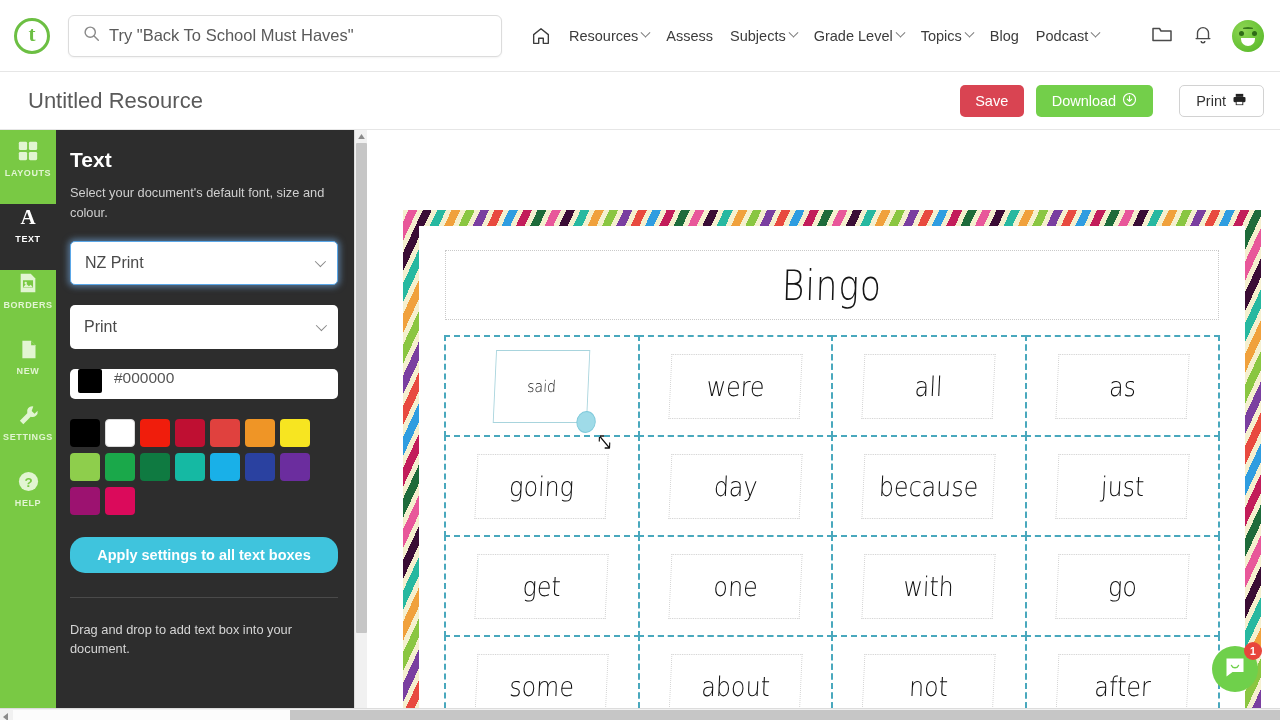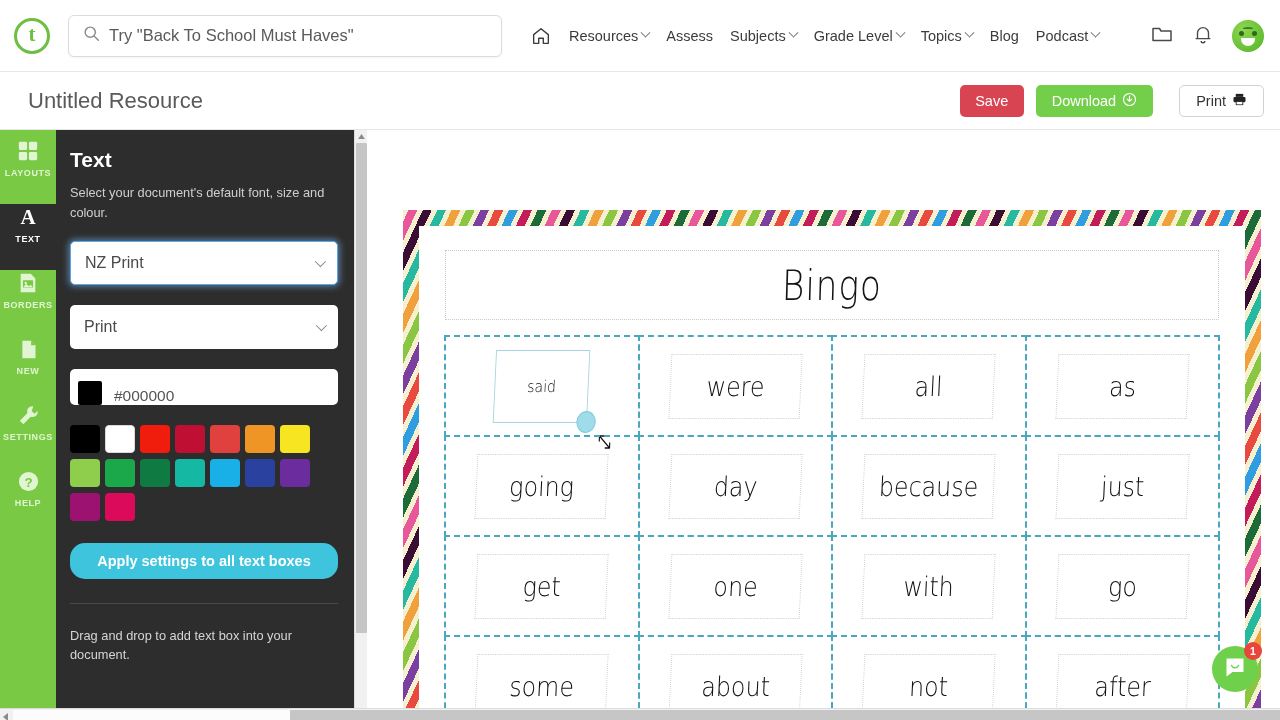--- a/index.html
+++ b/index.html
@@ -189,23 +189,23 @@
     box-shadow: 0 0 6px 2px rgba(120,180,240,0.55);
   }
   .selectbox .chev {
     position: absolute; right: 14px;
     width: 8px; height: 8px;
     border-right: 1.5px solid #888;
     border-bottom: 1.5px solid #888;
     transform: rotate(45deg) translateY(-2px);
   }
   .colorfield {
-    width: 268px; height: 36px;
+    width: 268px; height: 30px;
     background: #fff; border-radius: 5px;
-    display: flex; align-items: flex-end;
+    display: flex; align-items: flex-start;
     padding: 0 8px; gap: 12px;
     margin-bottom: 20px;
   }
   .colorchip {
     width: 24px; height: 24px;
     background: #000; border-radius: 2px;
   }
   .colorhex { font-size: 15.5px; color: #555; }
 
   .swatches {

